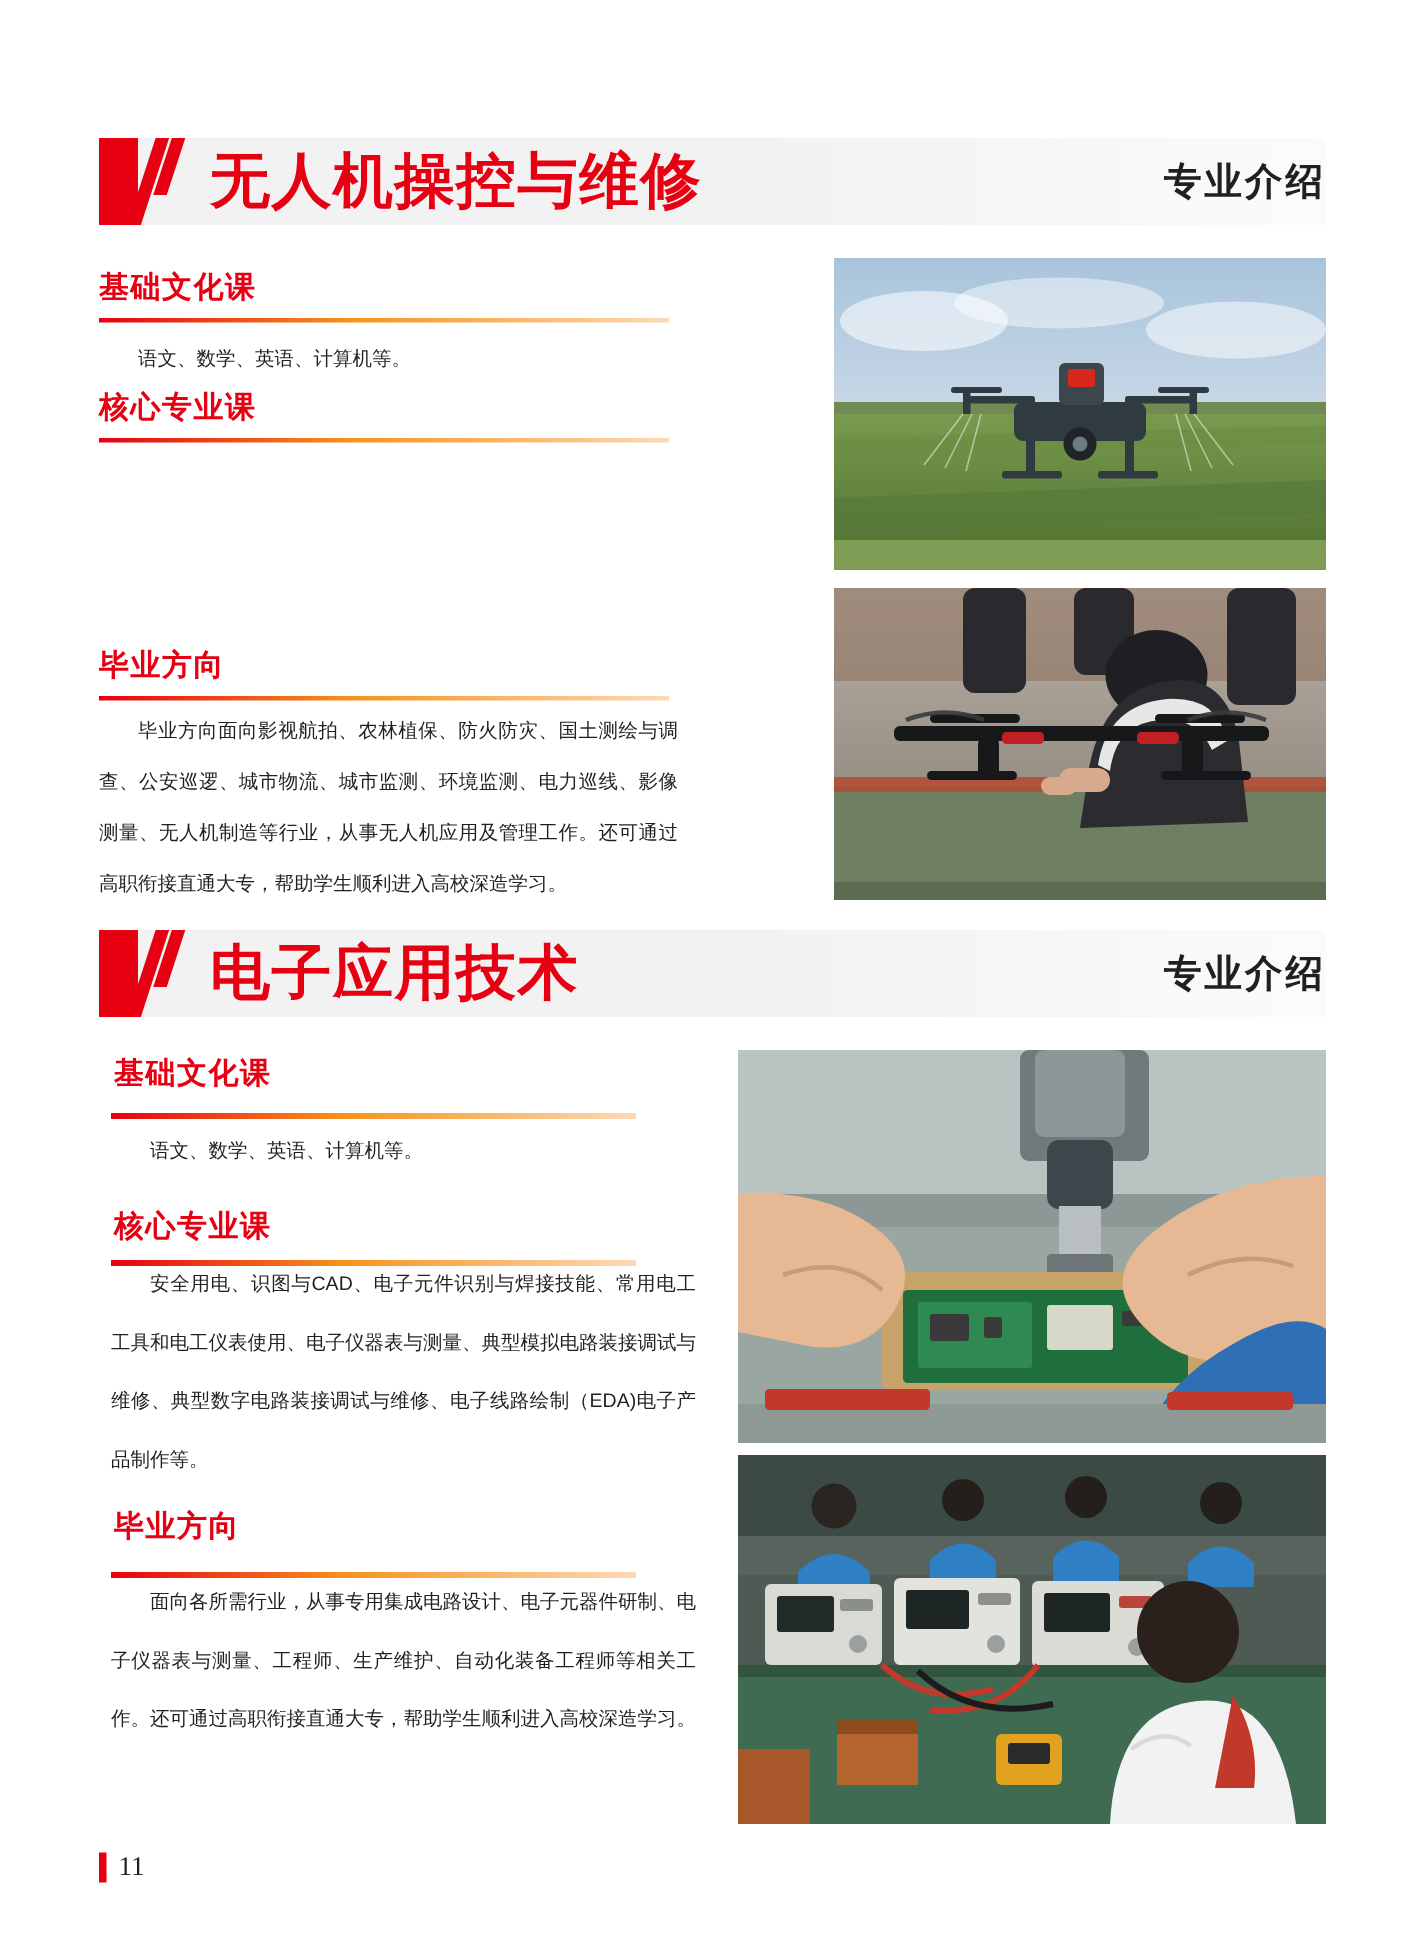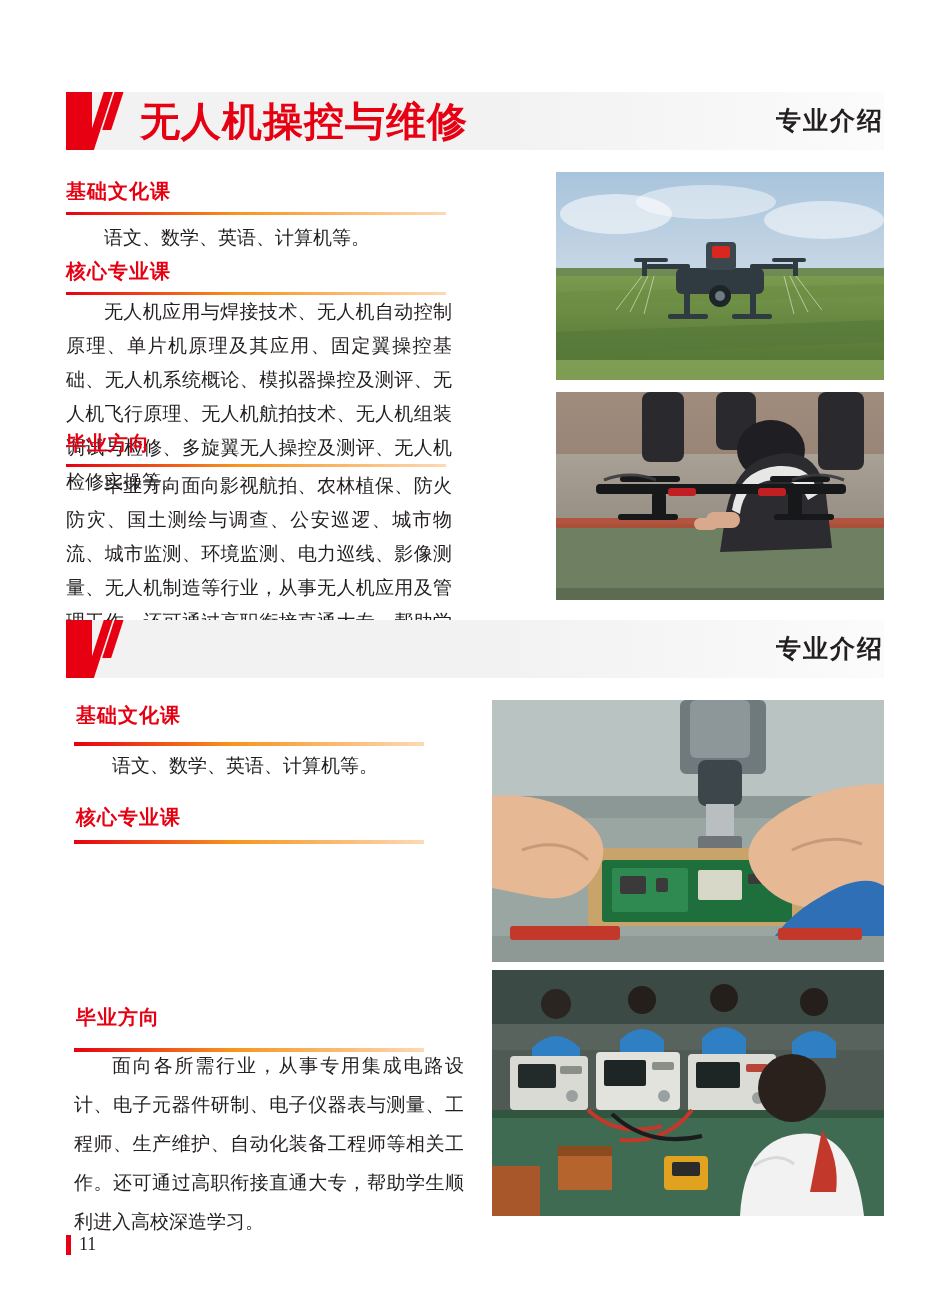--- a/index.html
+++ b/index.html
@@ -123,22 +123,22 @@
     height: 3px;
     background: linear-gradient(to right, #e60012 0%, #f7941d 45%, #fdd9b5 100%);
   }
   .rule.thick {
     height: 4px;
   }
 
   
   .para {
     position: absolute;
-    font-family: Liberation Mono, monospace;
-    font-size: 19px;
+    font-family: Liberation Sans, sans-serif;
+    font-size: 13px;
     line-height: 34px;
     color: #231f20;
     text-align: justify;
     text-justify: inter-ideograph;
     text-indent: 2em;
   }
 
   
   .photo {
     position: absolute;
@@ -185,21 +185,20 @@
       <div class="banner-tag">专业介绍</div>
     </div>
   </div>
 
   <div class="sub" style="left:66px;top:178px;">基础文化课</div>
   <div class="rule" style="left:66px;top:212px;width:380px;"></div>
   <div class="para" style="left:66px;top:222px;width:386px;">语文、数学、英语、计算机等。</div>
 
   <div class="sub" style="left:66px;top:258px;">核心专业课</div>
   <div class="rule" style="left:66px;top:292px;width:380px;"></div>
-  <div class="para" style="left:66px;top:296px;width:386px;">无人机应用与焊接技术、无人机自动控制原理、单片机原理及其应用、固定翼操控基础、无人机系统概论、模拟器操控及测评、无人机飞行原理、无人机航拍技术、无人机组装调试与检修、多旋翼无人操控及测评、无人机检修实操等。</div>
 
   <div class="sub" style="left:66px;top:430px;">毕业方向</div>
   <div class="rule" style="left:66px;top:464px;width:380px;"></div>
   <div class="para" style="left:66px;top:470px;width:386px;">毕业方向面向影视航拍、农林植保、防火防灾、国土测绘与调查、公安巡逻、城市物流、城市监测、环境监测、电力巡线、影像测量、无人机制造等行业，从事无人机应用及管理工作。还可通过高职衔接直通大专，帮助学生顺利进入高校深造学习。</div>
 
   <div class="photo" style="left:556px;top:172px;width:328px;height:208px;">
     <svg width="328" height="208" viewBox="0 0 328 208" xmlns="http://www.w3.org/2000/svg" aria-hidden="true">
       <defs>
         <linearGradient id="sky1" x1="0" y1="0" x2="0" y2="1">
           <stop offset="0%" stop-color="#a8c4dc"></stop>
@@ -295,30 +294,32 @@
   </div>
 
   <div class="section" style="top:620px;height:520px;">
     <div class="banner">
       <div class="banner-bg"></div>
       <div class="banner-redblock"></div>
       <div class="banner-slashes">
           <i></i>
           <i></i>
         </div>
+      <div class="banner-title">电子应用技术</div>
       <div class="banner-tag">专业介绍</div>
     </div>
   </div>
 
   <div class="sub" style="left:76px;top:702px;">基础文化课</div>
   <div class="rule thick" style="left:74px;top:742px;width:350px;"></div>
   <div class="para" style="left:74px;top:750px;width:390px;">语文、数学、英语、计算机等。</div>
 
   <div class="sub" style="left:76px;top:804px;">核心专业课</div>
   <div class="rule thick" style="left:74px;top:840px;width:350px;"></div>
+  <div class="para" style="left:74px;top:836px;width:390px;line-height:39px;">安全用电、识图与CAD、电子元件识别与焊接技能、常用电工工具和电工仪表使用、电子仪器表与测量、典型模拟电路装接调试与维修、典型数字电路装接调试与维修、电子线路绘制（EDA)电子产品制作等。</div>
 
   <div class="sub" style="left:76px;top:1004px;">毕业方向</div>
   <div class="rule thick" style="left:74px;top:1048px;width:350px;"></div>
   <div class="para" style="left:74px;top:1048px;width:390px;line-height:39px;">面向各所需行业，从事专用集成电路设计、电子元器件研制、电子仪器表与测量、工程师、生产维护、自动化装备工程师等相关工作。还可通过高职衔接直通大专，帮助学生顺利进入高校深造学习。</div>
 
   <div class="photo" style="left:492px;top:700px;width:392px;height:262px;">
     <svg width="392" height="262" viewBox="0 0 392 262" xmlns="http://www.w3.org/2000/svg" aria-hidden="true">
       <defs>
         <linearGradient id="wall3" x1="0" y1="0" x2="0" y2="1">
           <stop offset="0%" stop-color="#cfd7d8"></stop>

